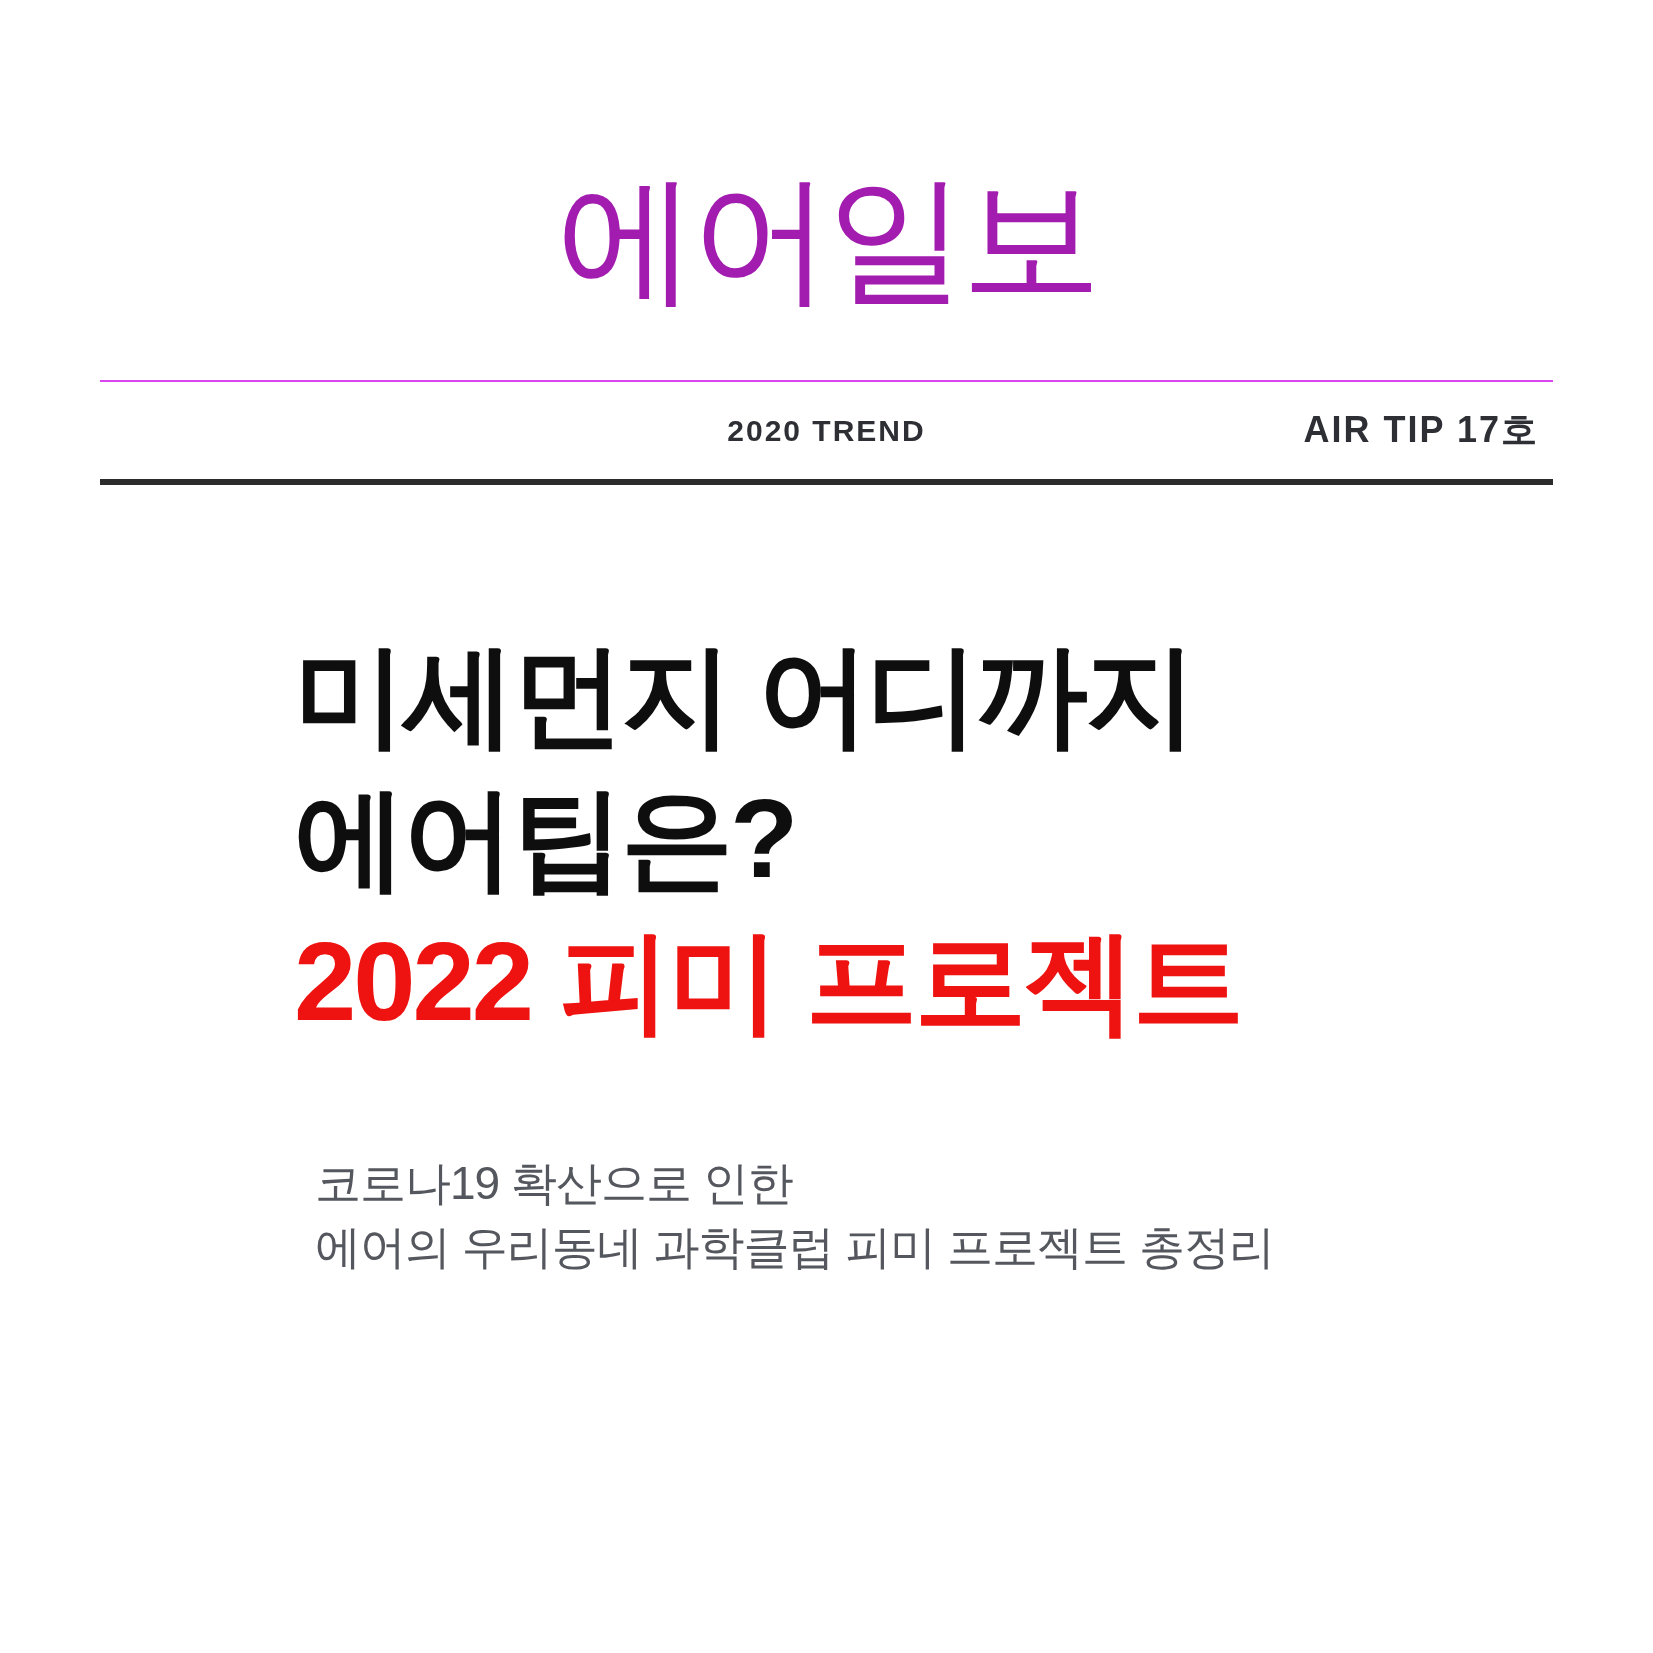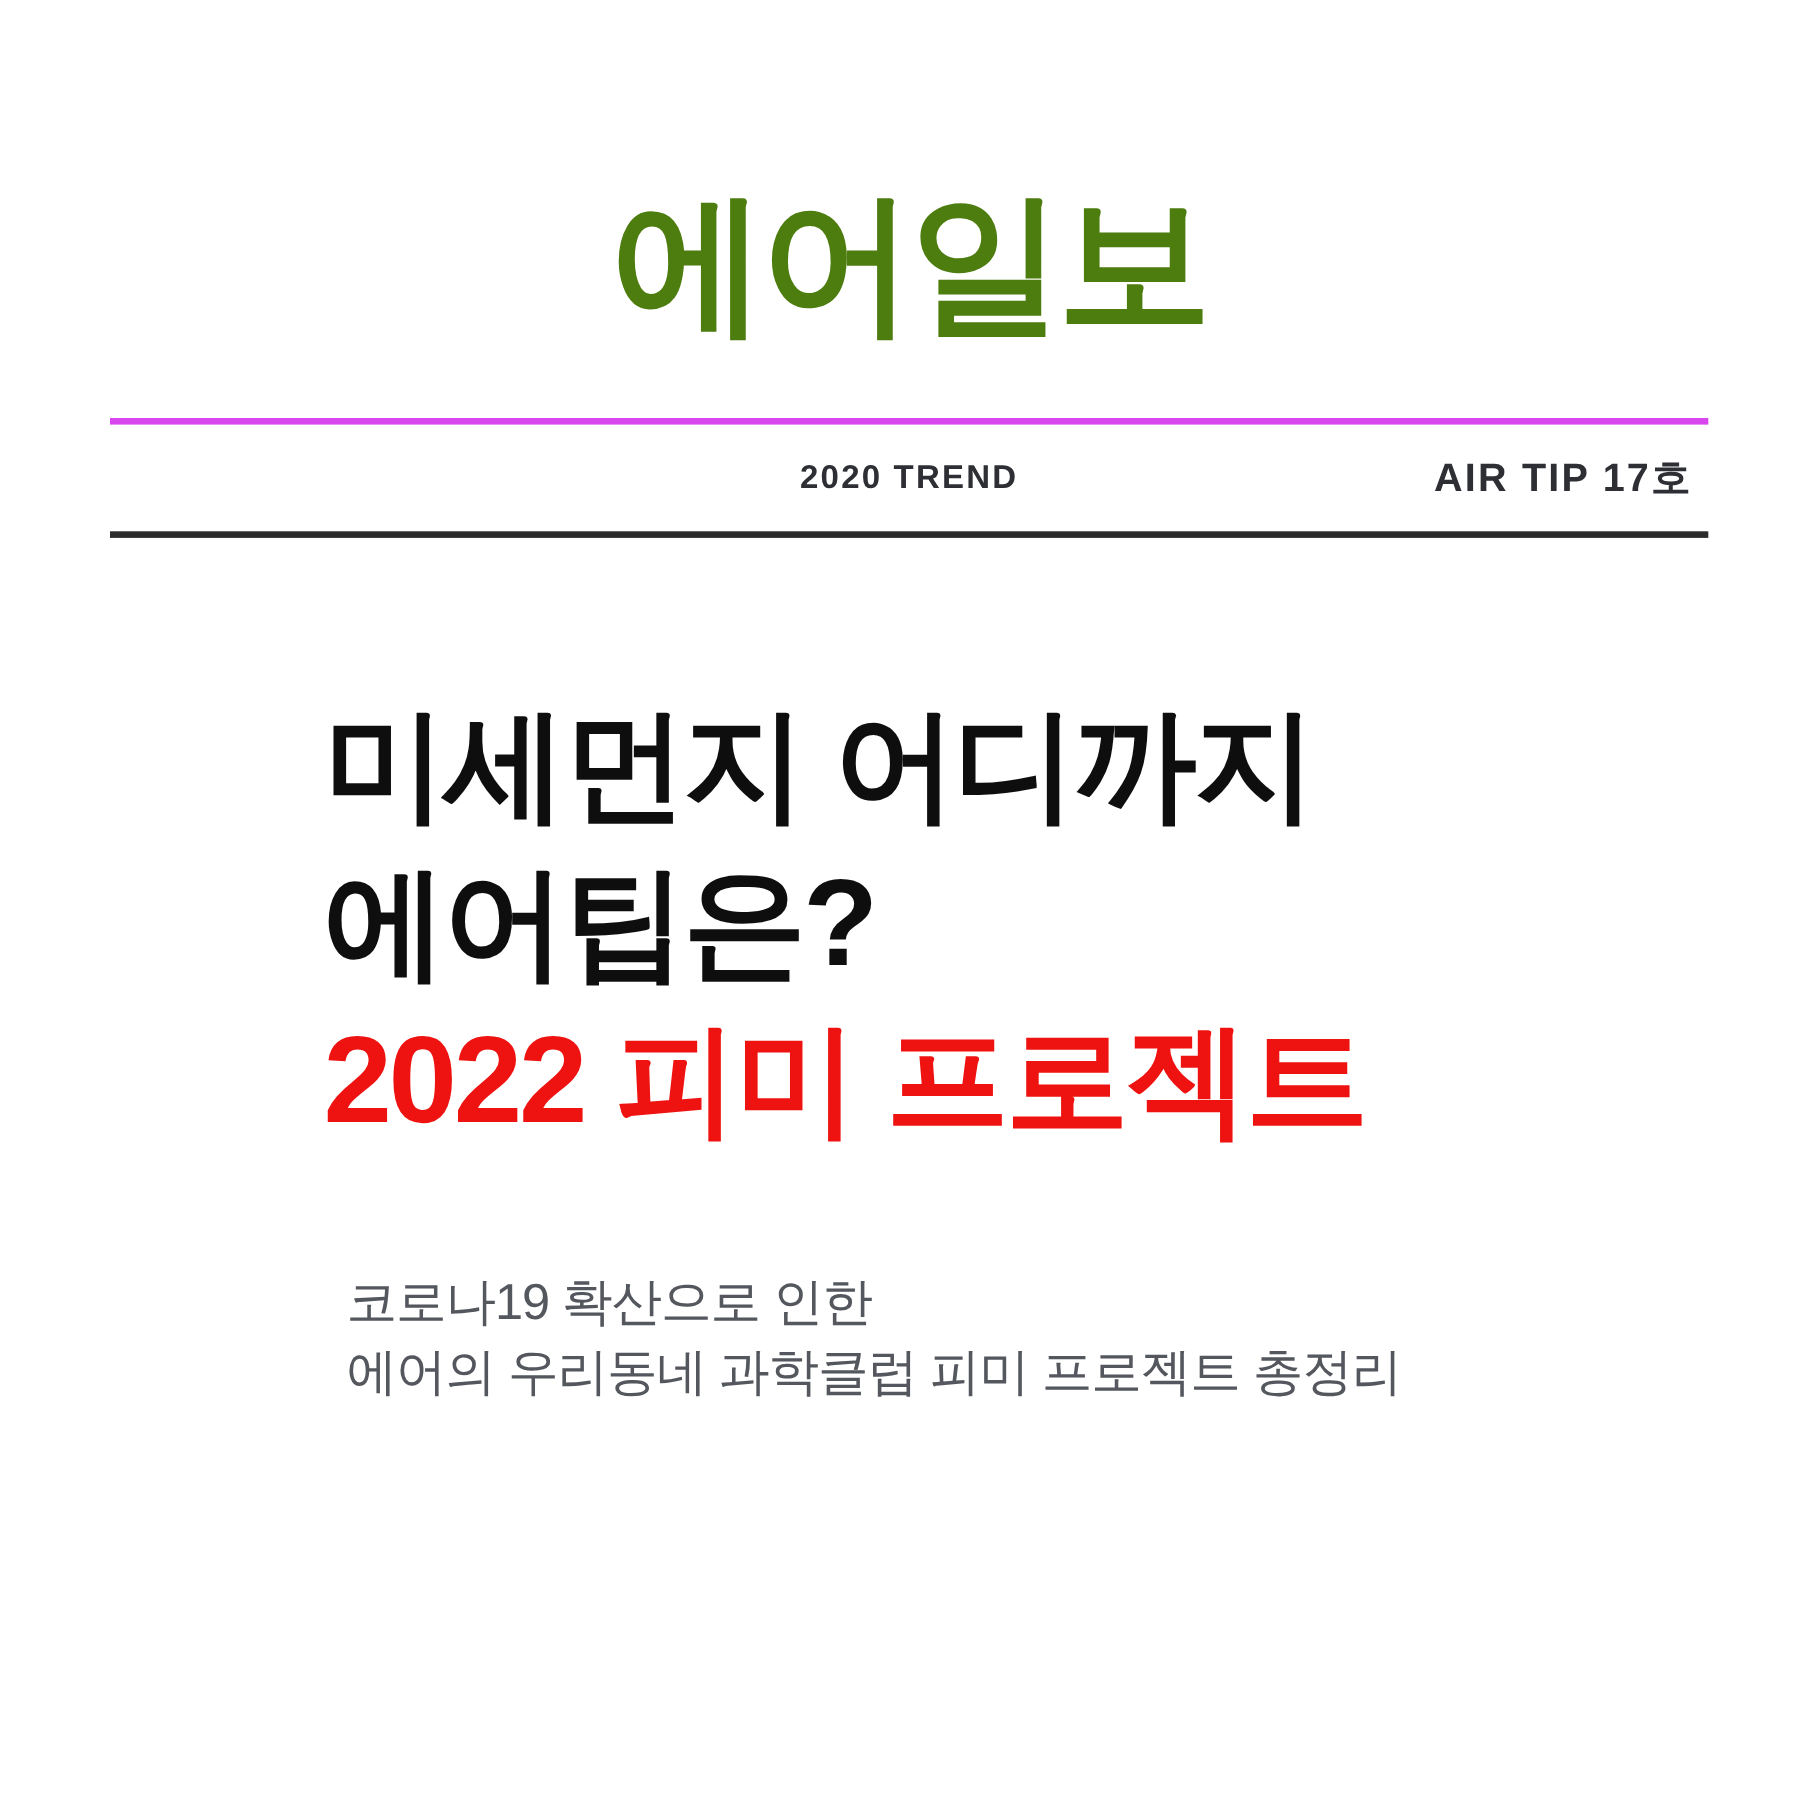--- a/index.html
+++ b/index.html
@@ -19,33 +19,33 @@
   
   .masthead {
     position: absolute;
     top: 158px;
     left: 0;
     right: 0;
     margin: 0;
     text-align: center;
     font-size: 140px;
     line-height: 1.15;
-    font-weight: 700;
+    font-weight: 400;
     letter-spacing: -5px;
-    color: #4d7c0f;
+    color: #a21caf;
   }
 
   
   .band {
     position: absolute;
     top: 380px;
     left: 100px;
     width: 1453px;
     height: 97px;
-    border-top: 6px solid #d946ef;
+    border-top: 2px solid #d946ef;
     border-bottom: 6px solid #2c2c2c;
     display: flex;
     align-items: center;
   }
   .band-center {
     position: absolute;
     left: 50%;
     transform: translateX(-50%);
     font-size: 30px;
     font-weight: 700;

